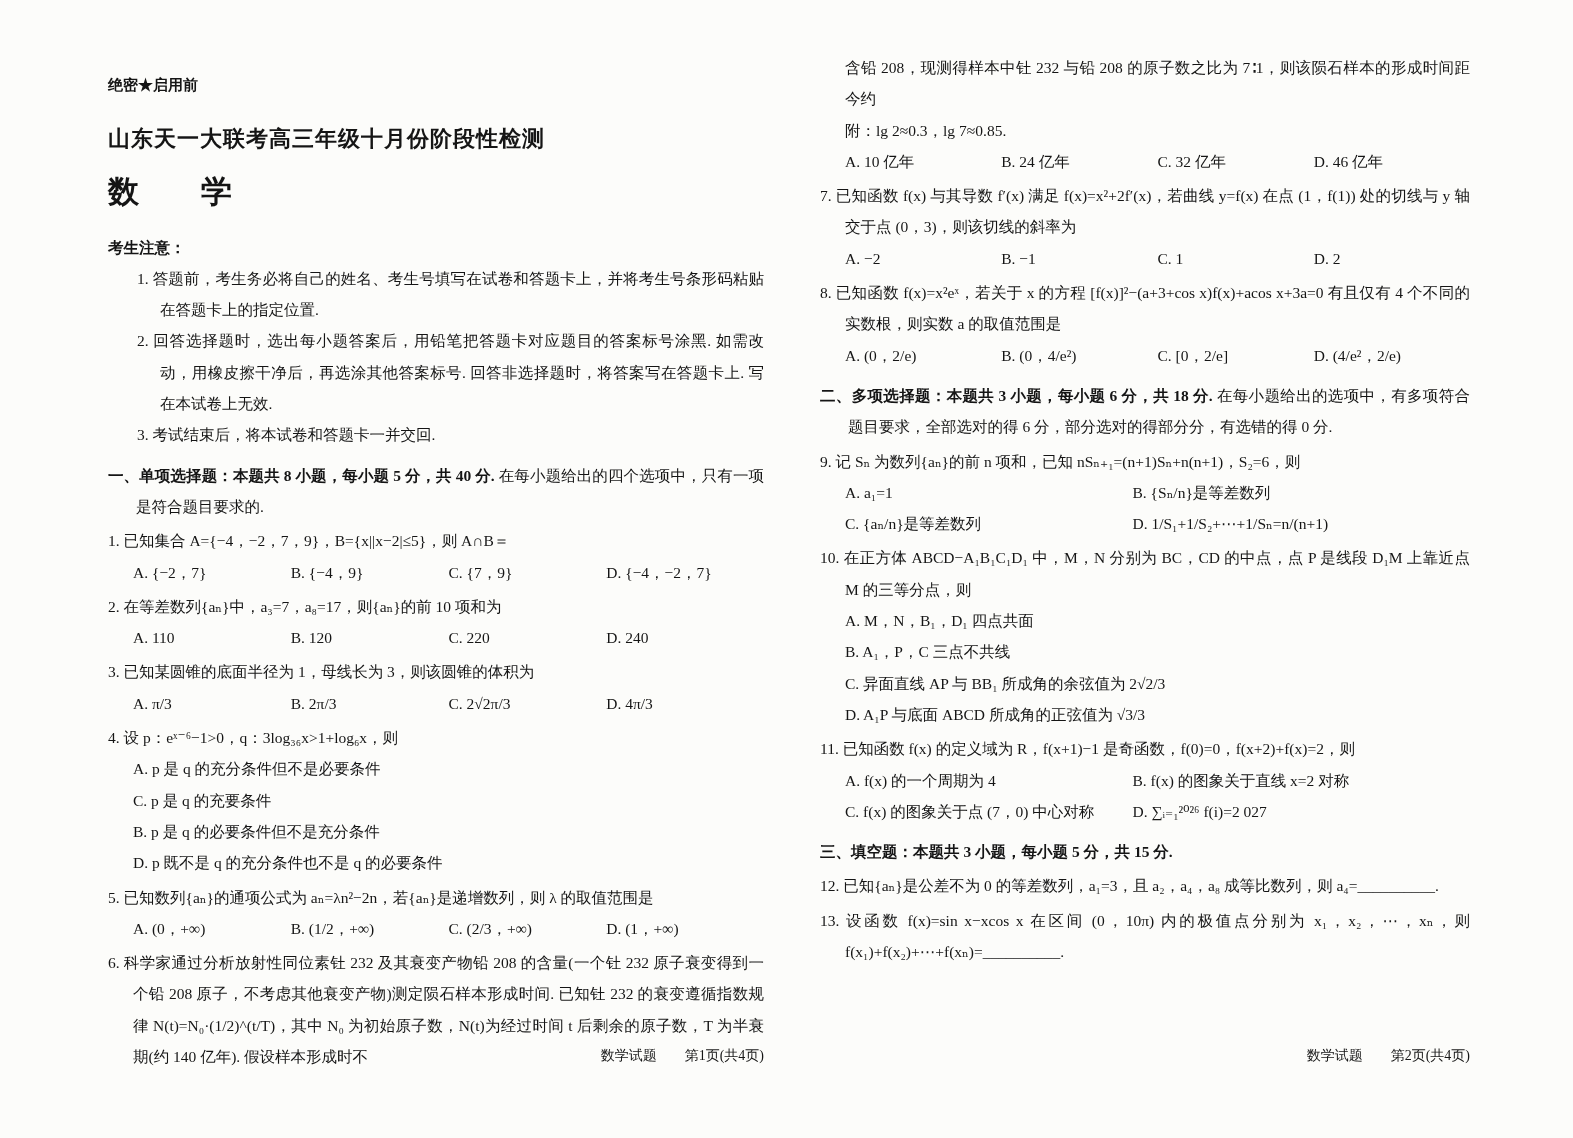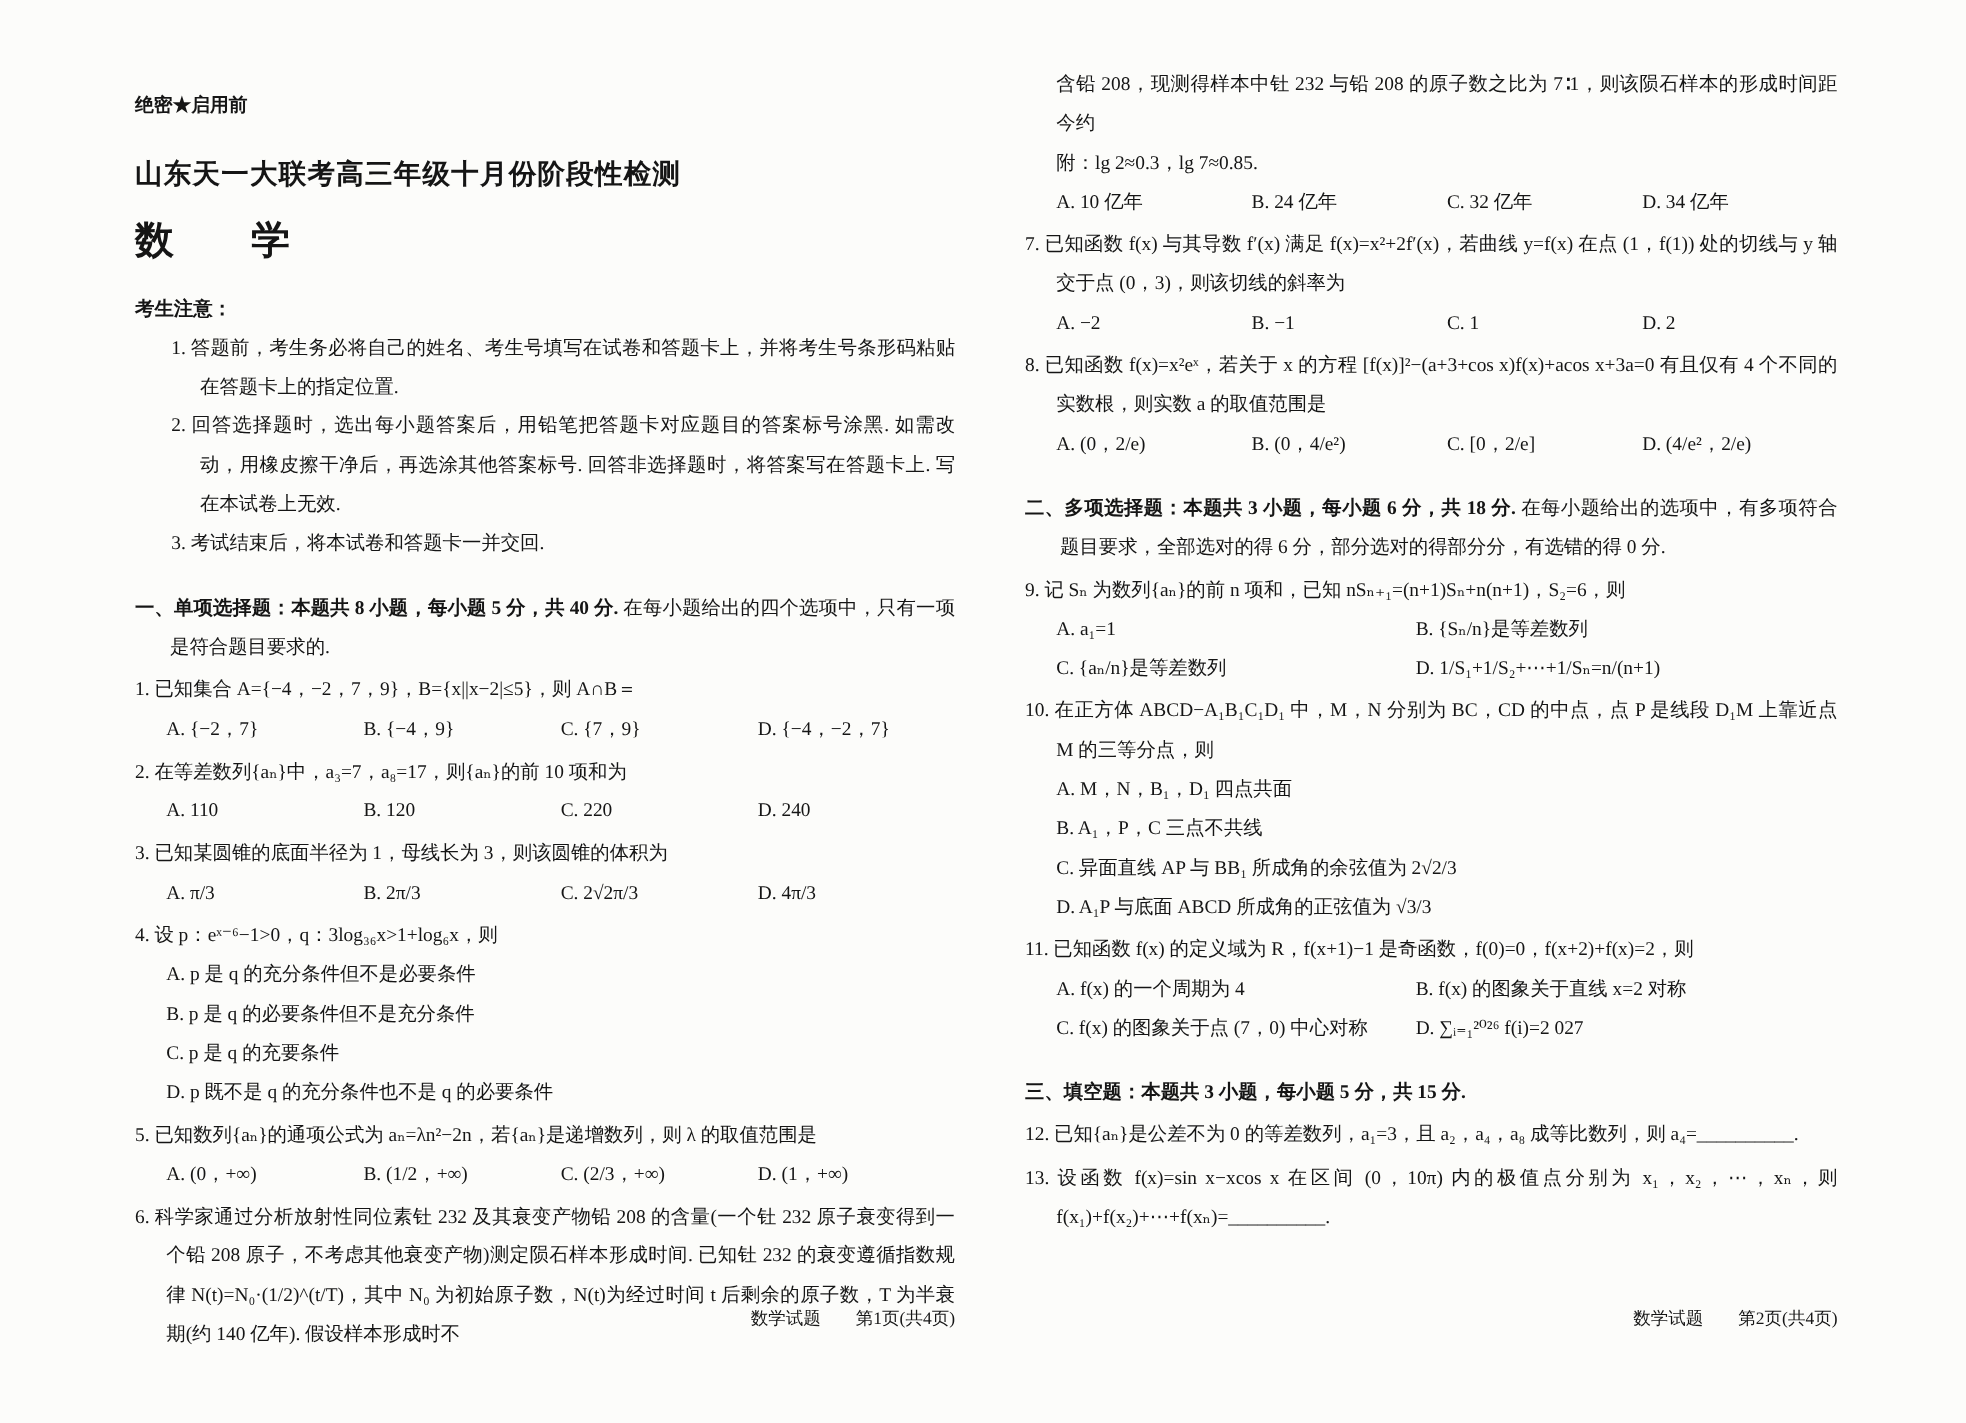--- a/index.html
+++ b/index.html
@@ -16,21 +16,21 @@
     font-size: 15.5px; line-height: 2.02;
   }
   .page-left  { left: 108px; width: 656px; }
   .page-right { left: 820px; width: 650px; }
 
   .security   { font-weight: bold; font-size: 15px; margin-top: 70px; }
   .title      { font-size: 22px; font-weight: bold; margin-top: 24px; letter-spacing: 1px; line-height: 1.4; }
   .subject    { text-align: left; font-size: 31px; font-weight: bold; margin-top: 14px; line-height: 1.5; }
   .notice-head{ font-weight: bold; margin-top: 16px; }
   .notice     { padding-left: 52px; text-indent: -23px; text-align: justify; }
-  .sec        { margin-top: 20px; padding-left: 28px; text-indent: -28px; text-align: justify; font-family: Liberation Serif, serif; }
+  .sec        { margin-top: 9px; padding-left: 28px; text-indent: -28px; text-align: justify; font-family: Liberation Serif, serif; }
   .sec .b     { font-weight: bold; }
   .q          { margin-top: 3px; padding-left: 25px; text-indent: -25px; text-align: justify; }
   .cont       { margin-top: 52px; padding-left: 25px; text-align: justify; }
   .note-line  { padding-left: 25px; }
   .opts-row   { display: flex; padding-left: 25px; }
   .opts-row .opt { flex: 1 1 25%; }
   .opts-grid  { display: grid; grid-template-columns: 46% 54%; padding-left: 25px; }
   .opts-col   { padding-left: 25px; }
   .opts-col .opt { display: block; }
   .footer {
@@ -76,22 +76,22 @@
   <div class="opts-row">
     <span class="opt">A. π/3</span>
     <span class="opt">B. 2π/3</span>
     <span class="opt">C. 2√2π/3</span>
     <span class="opt">D. 4π/3</span>
   </div>
 
   <div class="q">4. 设 p：eˣ⁻⁶−1&gt;0，q：3log₃₆x&gt;1+log₆x，则</div>
   <div class="opts-col">
     <span class="opt">A. p 是 q 的充分条件但不是必要条件</span>
+    <span class="opt">C. p 是 q 的充要条件</span>
     <span class="opt">B. p 是 q 的必要条件但不是充分条件</span>
-    <span class="opt">C. p 是 q 的充要条件</span>
     <span class="opt">D. p 既不是 q 的充分条件也不是 q 的必要条件</span>
   </div>
 
   <div class="q">5. 已知数列{aₙ}的通项公式为 aₙ=λn²−2n，若{aₙ}是递增数列，则 λ 的取值范围是</div>
   <div class="opts-row">
     <span class="opt">A. (0，+∞)</span>
     <span class="opt">B. (1/2，+∞)</span>
     <span class="opt">C. (2/3，+∞)</span>
     <span class="opt">D. (1，+∞)</span>
   </div>
@@ -102,21 +102,21 @@
 </div>
 
 <div class="page page-right">
 
   <div class="cont">含铅 208，现测得样本中钍 232 与铅 208 的原子数之比为 7∶1，则该陨石样本的形成时间距今约</div>
   <div class="note-line">附：lg 2≈0.3，lg 7≈0.85.</div>
   <div class="opts-row">
     <span class="opt">A. 10 亿年</span>
     <span class="opt">B. 24 亿年</span>
     <span class="opt">C. 32 亿年</span>
-    <span class="opt">D. 34 亿年</span>
+    <span class="opt">D. 46 亿年</span>
   </div>
 
   <div class="q">7. 已知函数 f(x) 与其导数 f′(x) 满足 f(x)=x²+2f′(x)，若曲线 y=f(x) 在点 (1，f(1)) 处的切线与 y 轴交于点 (0，3)，则该切线的斜率为</div>
   <div class="opts-row">
     <span class="opt">A. −2</span>
     <span class="opt">B. −1</span>
     <span class="opt">C. 1</span>
     <span class="opt">D. 2</span>
   </div>
 

